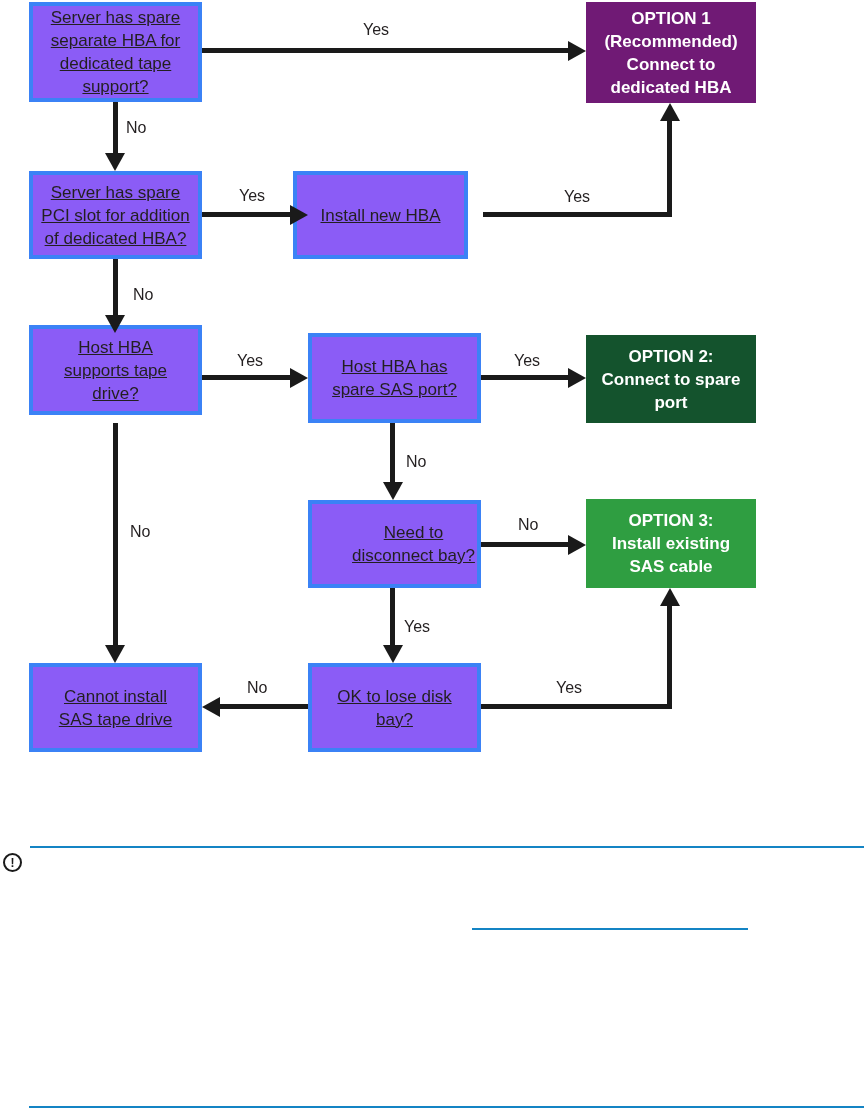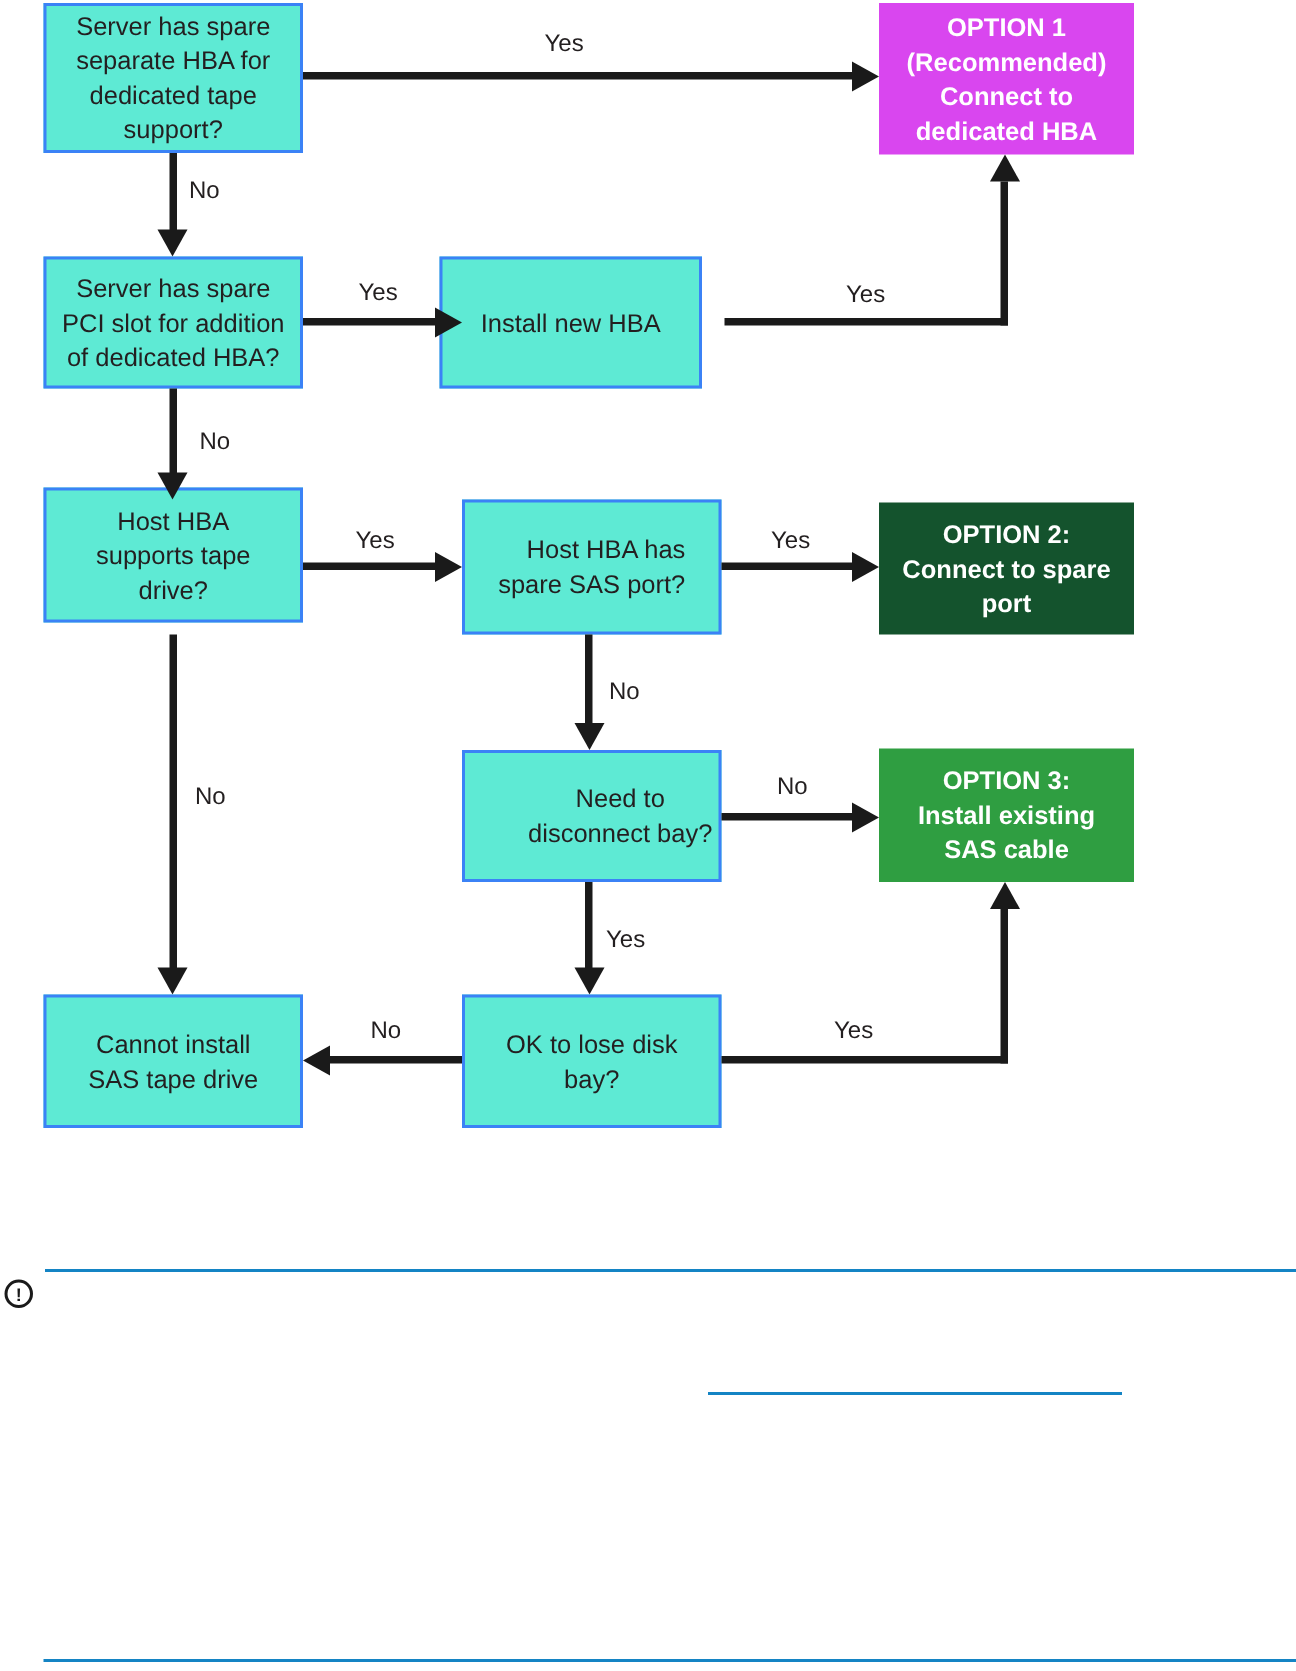--- a/index.html
+++ b/index.html
@@ -18,22 +18,23 @@
     box-sizing: border-box;
     display: flex;
     align-items: center;
     justify-content: center;
     text-align: center;
     font-size: 17px;
     line-height: 23px;
     white-space: pre-line;
   }
   .node.plain {
-    background: #5eead4;
-    border: 2px solid #3b82f6;
+    background: #8b5cf6;
+    border: 4px solid #3b82f6;
+    text-decoration: underline;
   }
   .node.option {
     color: #ffffff;
     font-weight: bold;
     border: none;
   }
   
   .seg { position: absolute; background: #1a1a1a; }
   .head { position: absolute; width: 0; height: 0; }
   .head.right { border-top: 10px solid transparent; border-bottom: 10px solid transparent; border-left: 18px solid #1a1a1a; }
@@ -58,36 +59,36 @@
 </head>
 <body>
 
 <div class="page">
 
   <div class="node plain" style="left:29px; top:2px; width:173px; height:100px;">Server has spare
 separate HBA for
 dedicated tape
 support?</div>
 
-  <div class="node option" style="left: 586px; top: 2px; width: 170px; height: 101px; background: #d946ef;">OPTION 1
+  <div class="node option" style="left: 586px; top: 2px; width: 170px; height: 101px; background: #701a75;">OPTION 1
 (Recommended)
 Connect to
 dedicated HBA</div>
 
   <div class="node plain" style="left:29px; top:171px; width:173px; height:88px;">Server has spare
 PCI slot for addition
 of dedicated HBA?</div>
 
   <div class="node plain" style="left:293px; top:171px; width:175px; height:88px;">Install new HBA</div>
 
   <div class="node plain" style="left:29px; top:325px; width:173px; height:90px;">Host HBA
 supports tape
 drive?</div>
 
-  <div class="node plain" style="left:308px; top:333px; width:173px; height:90px;text-align:right;">Host HBA has
+  <div class="node plain" style="left:308px; top:333px; width:173px; height:90px;">Host HBA has
 spare SAS port?</div>
 
   <div class="node option" style="left: 586px; top: 335px; width: 170px; height: 88px; background: #14532d;">OPTION 2:
 Connect to spare
 port</div>
 
   <div class="node plain" style="left:308px; top:500px; width:173px; height:88px;padding-left:38px;">Need to
 disconnect bay?</div>
 
   <div class="node option" style="left: 586px; top: 499px; width: 170px; height: 89px; background: rgb(47, 158, 65);">OPTION 3:

